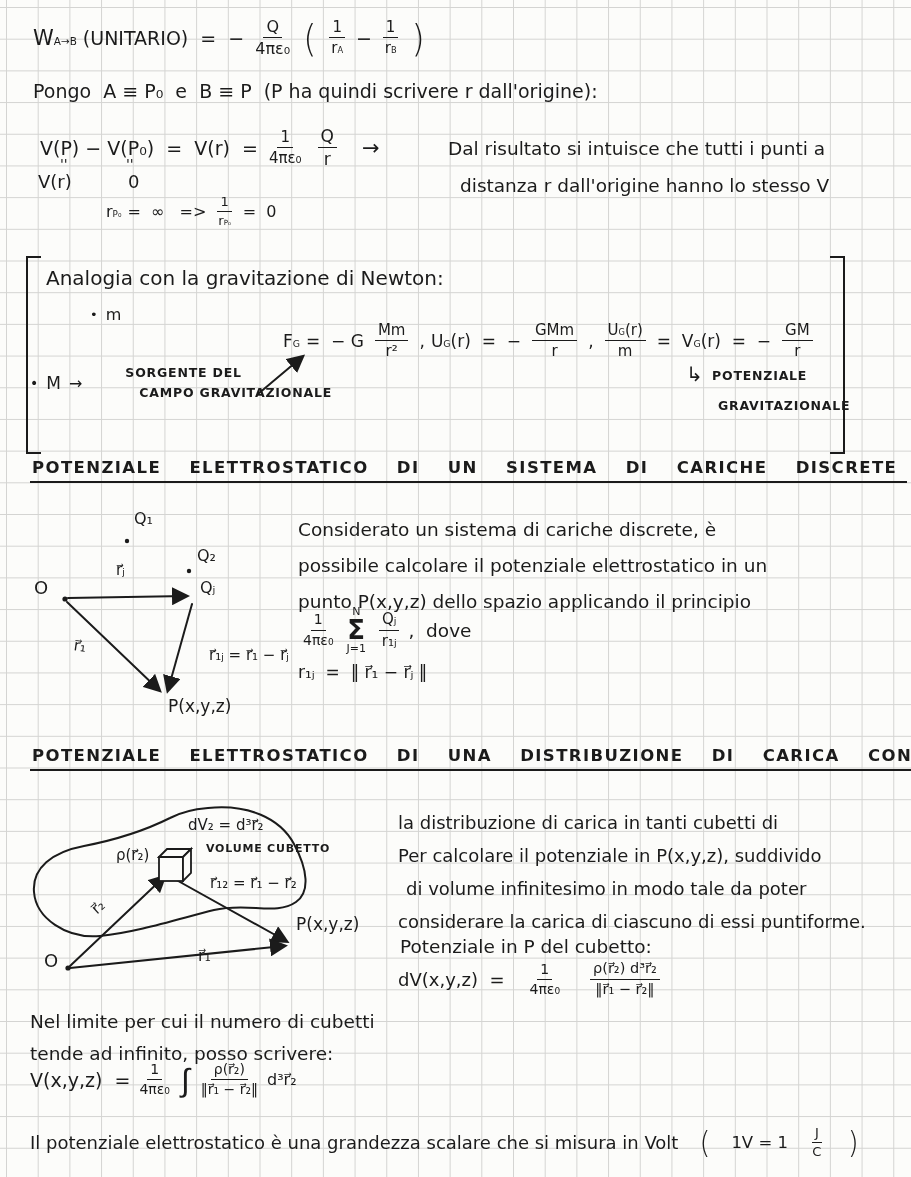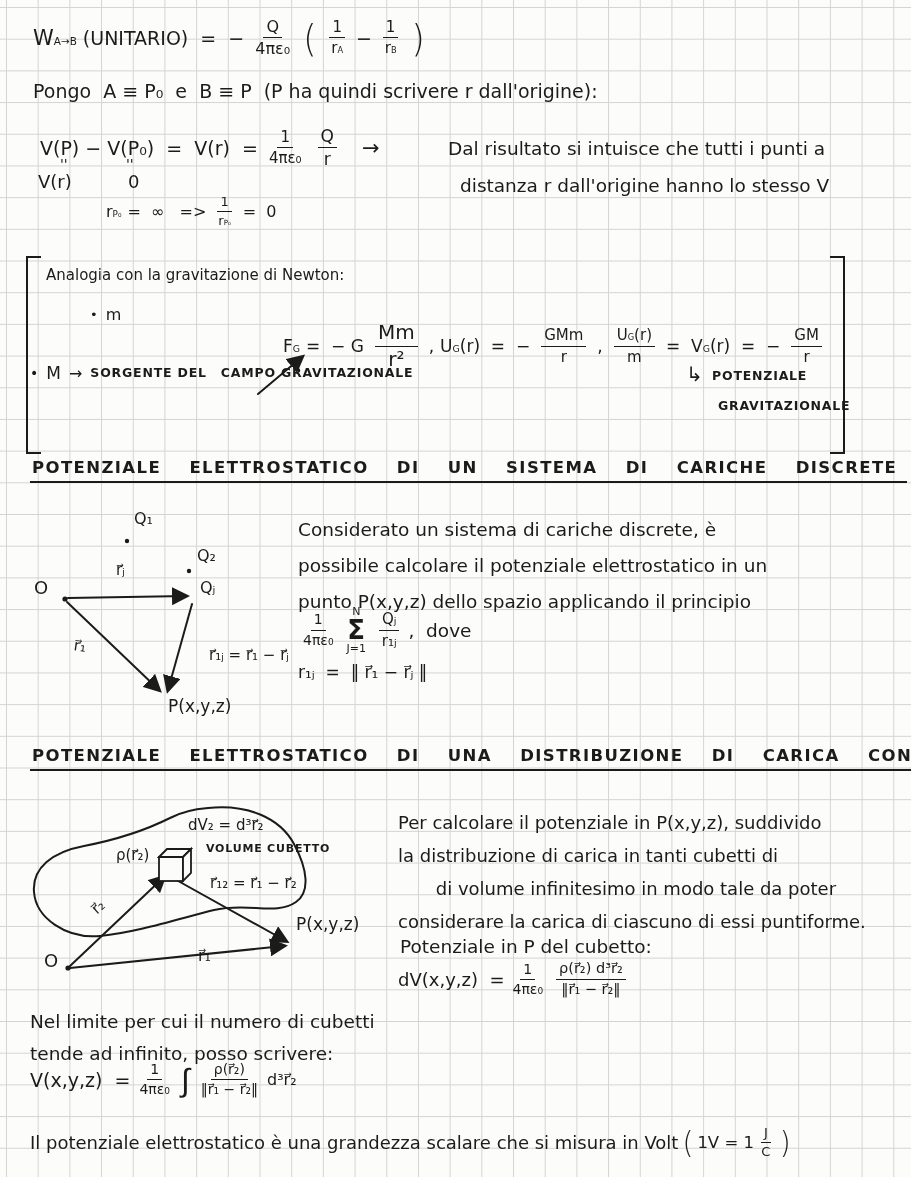--- a/index.html
+++ b/index.html
@@ -130,35 +130,35 @@
           <span data-bind="eq_v.f3db">r</span>
           <sub data-bind="eq_v.f3ds">P₀</sub>
         </span>
     </span>
     <span data-bind="eq_v.tail">=  0</span>
   </div>
 
   <div class="bracket left" style="left:26px;top:256px;"></div>
   <div class="bracket right" style="left:830px;top:256px;"></div>
 
-  <div class="row" style="left:46px;top:266px;font-size:15px;">
+  <div class="row" style="left:46px;top:266px;font-size:20px;">
     <span data-bind="gravity.title">Analogia con la gravitazione di Newton:</span>
   </div>
   <div class="row" style="left:90px;top:305px;gap:8px;font-size:16px;">
     <span data-bind="gravity.bullet" style="font-size:13px;">•</span>
     <span data-bind="gravity.m">m</span>
   </div>
 
   <div class="row" style="left:283px;top:322px;gap:6px;font-size:17px;">
     <span class="grp">
         <span data-bind="gravity.fgb">F</span>
         <sub data-bind="gravity.fgs">G</sub>
       </span>
     <span data-bind="gravity.fgmid">=  − G</span>
-    <span class="frac" style="font-size:20px;">
+    <span class="frac" style="font-size:15px;">
       <span class="num">
           <span data-bind="gravity.fgn">Mm</span>
         </span>
       <span class="den">
           <span data-bind="gravity.fgd">r²</span>
         </span>
     </span>
     <span data-bind="gravity.comma1">,</span>
     <span class="grp">
         <span data-bind="gravity.ugb">U</span>
@@ -196,21 +196,21 @@
       <span class="den">
           <span data-bind="gravity.vgd">r</span>
         </span>
     </span>
   </div>
 
   <div class="row" style="left:30px;top:363px;gap:8px;">
     <span data-bind="gravity.bullet" style="font-size:14px;">•</span>
     <span data-bind="gravity.M" style="font-size:17px;">M</span>
     <span data-bind="gravity.arrow" style="font-size:16px;">→</span>
-    <span style="display:inline-flex;line-height:1.6;">
+    <span style="display:inline-flex;flex-direction:column;line-height:1.6;margin-left:35px;">
       <span class="caps" data-bind="gravity.src1">SORGENTE DEL</span>
       <span class="caps" style="padding-left:14px;" data-bind="gravity.src2">CAMPO GRAVITAZIONALE</span>
     </span>
   </div>
 
   <svg width="60" height="48" style="left:252px;top:350px;">
     <defs>
       <marker id="ga" markerWidth="9" markerHeight="9" refX="7" refY="4.5" orient="auto">
           <path d="M0,0 L9,4.5 L0,9 z" fill="#1b1b1b"></path>
         </marker>
@@ -303,29 +303,29 @@
     <span class="dlabel" style="left:170px;top:16px;font-size:15px;" data-bind="diagram2.dv">dV₂ = d³r⃗₂</span>
     <span class="dlabel caps" style="left:188px;top:42px;font-size:11px;" data-bind="diagram2.volume">VOLUME CUBETTO</span>
     <span class="dlabel" style="left:192px;top:74px;font-size:15px;" data-bind="diagram2.r12">r⃗₁₂ = r⃗₁ − r⃗₂</span>
     <span class="dlabel" style="left:74px;top:98px;font-size:15px;transform:rotate(-42deg);" data-bind="diagram2.r2">r⃗₂</span>
     <span class="dlabel" style="left:180px;top:146px;font-size:16px;" data-bind="diagram2.r1">r⃗₁</span>
     <span class="dlabel" style="left:26px;top:150px;font-size:18px;" data-bind="diagram2.origin">O</span>
     <span class="dlabel" style="left:278px;top:114px;font-size:17px;" data-bind="diagram2.p">P(x,y,z)</span>
   </div>
 
   <div class="abs textblock" style="left:398px;top:806px;font-size:18px;line-height:33px;">
+    <div data-bind="continuous_text.l2">la distribuzione di carica in tanti cubetti di</div>
     <div data-bind="continuous_text.l1">Per calcolare il potenziale in P(x,y,z), suddivido</div>
-    <div data-bind="continuous_text.l2">la distribuzione di carica in tanti cubetti di</div>
-    <div style="padding-left:8px;text-align:center;" data-bind="continuous_text.l3">di volume infinitesimo in modo tale da poter</div>
+    <div style="padding-left:8px;" data-bind="continuous_text.l3">di volume infinitesimo in modo tale da poter</div>
     <div data-bind="continuous_text.l4">considerare la carica di ciascuno di essi puntiforme.</div>
   </div>
   <div class="row" style="left:400px;top:936px;font-size:18.5px;justify-content:flex-end;">
     <span data-bind="continuous_text.l5">Potenziale in P del cubetto:</span>
   </div>
-  <div class="row" style="left:398px;top:961px;gap:3px;font-size:18px;">
+  <div class="row" style="left:398px;top:961px;gap:20px;font-size:18px;">
     <span data-bind="continuous_text.l6a">dV(x,y,z)  =</span>
     <span class="frac" style="font-size:14px;">
       <span class="num">
           <span data-bind="continuous_text.f1n">1</span>
         </span>
       <span class="den">
           <span data-bind="continuous_text.f1d">4πε₀</span>
         </span>
     </span>
     <span class="frac" style="font-size:14.5px;">
@@ -357,21 +357,21 @@
       <span class="num">
           <span data-bind="limit_text.f2n">ρ(r⃗₂)</span>
         </span>
       <span class="den">
           <span data-bind="limit_text.f2d">‖r⃗₁ − r⃗₂‖</span>
         </span>
     </span>
     <span data-bind="limit_text.tail" style="font-size:16px;">d³r⃗₂</span>
   </div>
 
-  <div class="row" style="left:30px;top:1126px;gap:2px;font-size:18px;">
+  <div class="row" style="left:30px;top:1126px;gap:19px;font-size:18px;">
     <span data-bind="footer.text">Il potenziale elettrostatico è una grandezza scalare che si misura in Volt</span>
     <span class="paren small" data-bind="footer.open">(</span>
     <span data-bind="footer.inner" style="font-size:16.5px;">1V = 1</span>
     <span class="frac" style="font-size:13px;">
       <span class="num">
           <span data-bind="footer.fn">J</span>
         </span>
       <span class="den">
           <span data-bind="footer.fd">C</span>
         </span>

